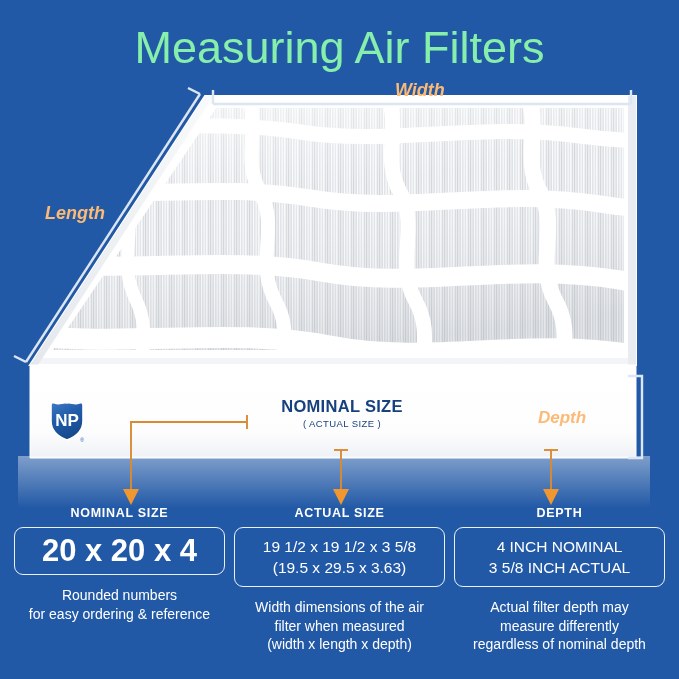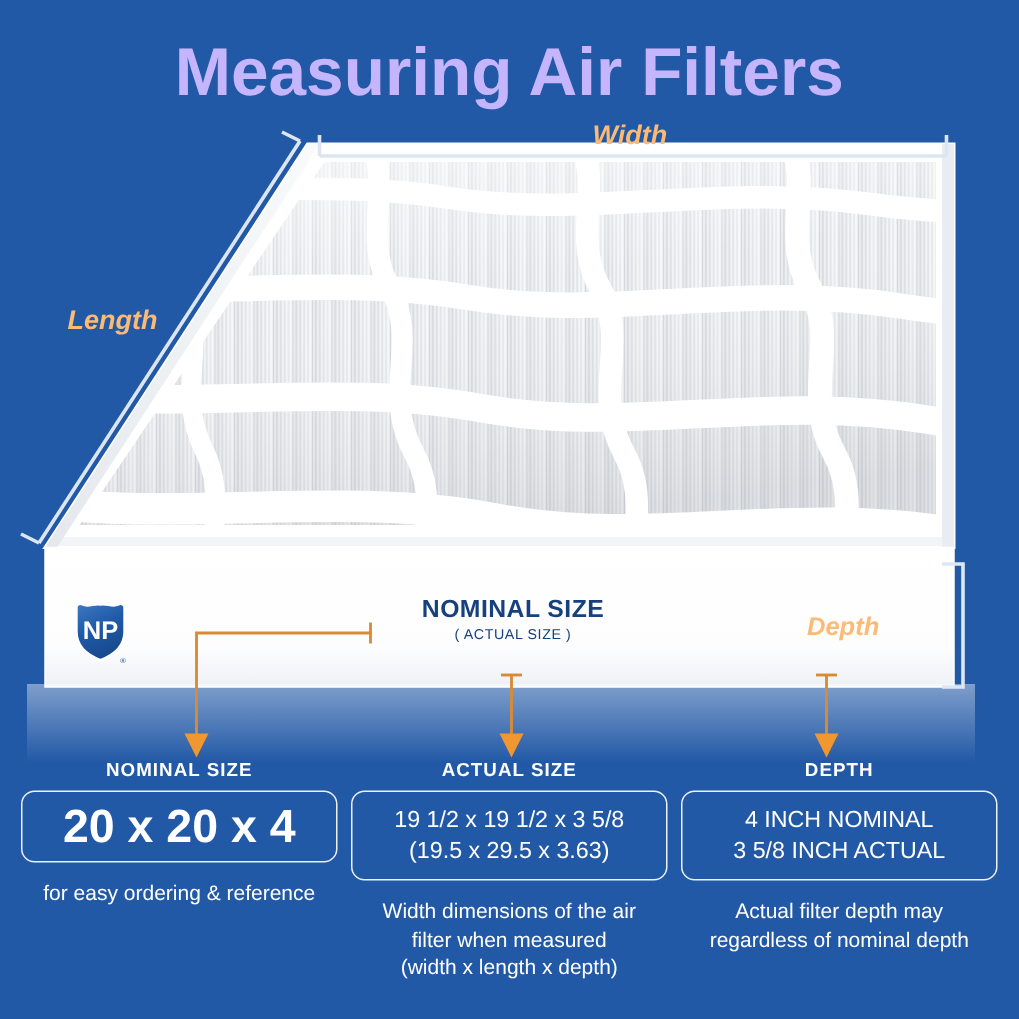--- a/index.html
+++ b/index.html
@@ -12,23 +12,23 @@
     position: relative;
     width: 679px; height: 679px;
     background: #2259a6;
   }
   
   #title {
     position: absolute;
     left: 0; top: 22px;
     width: 679px;
     text-align: center;
-    color: #c4b5fd;
+    color: #86efac;
     font-size: 45px;
-    font-weight: 700;
+    font-weight: 400;
     letter-spacing: 0px;
     line-height: 52px;
   }
   
   .green-label {
     position: absolute;
     color: #fdba74;
     font-weight: bold;
     font-style: italic;
     white-space: nowrap;
@@ -285,20 +285,21 @@
   </svg>
 
   <div id="columns">
 
     <div class="col">
       <div class="col-heading">NOMINAL SIZE</div>
       <div class="col-box big">
         <div class="big-value">20 x 20 x 4</div>
       </div>
       <div class="col-note">
+        <div>Rounded numbers</div>
         <div>for easy ordering &amp; reference</div>
       </div>
     </div>
 
     <div class="col">
       <div class="col-heading">ACTUAL SIZE</div>
       <div class="col-box">
         <div class="small-value">19 1/2 x 19 1/2 x 3 5/8</div>
         <div class="small-value">(19.5 x 29.5 x 3.63)</div>
       </div>
@@ -310,18 +311,19 @@
     </div>
 
     <div class="col">
       <div class="col-heading">DEPTH</div>
       <div class="col-box">
         <div class="small-value">4 INCH NOMINAL</div>
         <div class="small-value">3 5/8 INCH ACTUAL</div>
       </div>
       <div class="col-note">
         <div>Actual filter depth may</div>
+        <div>measure differently</div>
         <div>regardless of nominal depth</div>
       </div>
     </div>
 
   </div>
 </div>
 
 </body></html>

